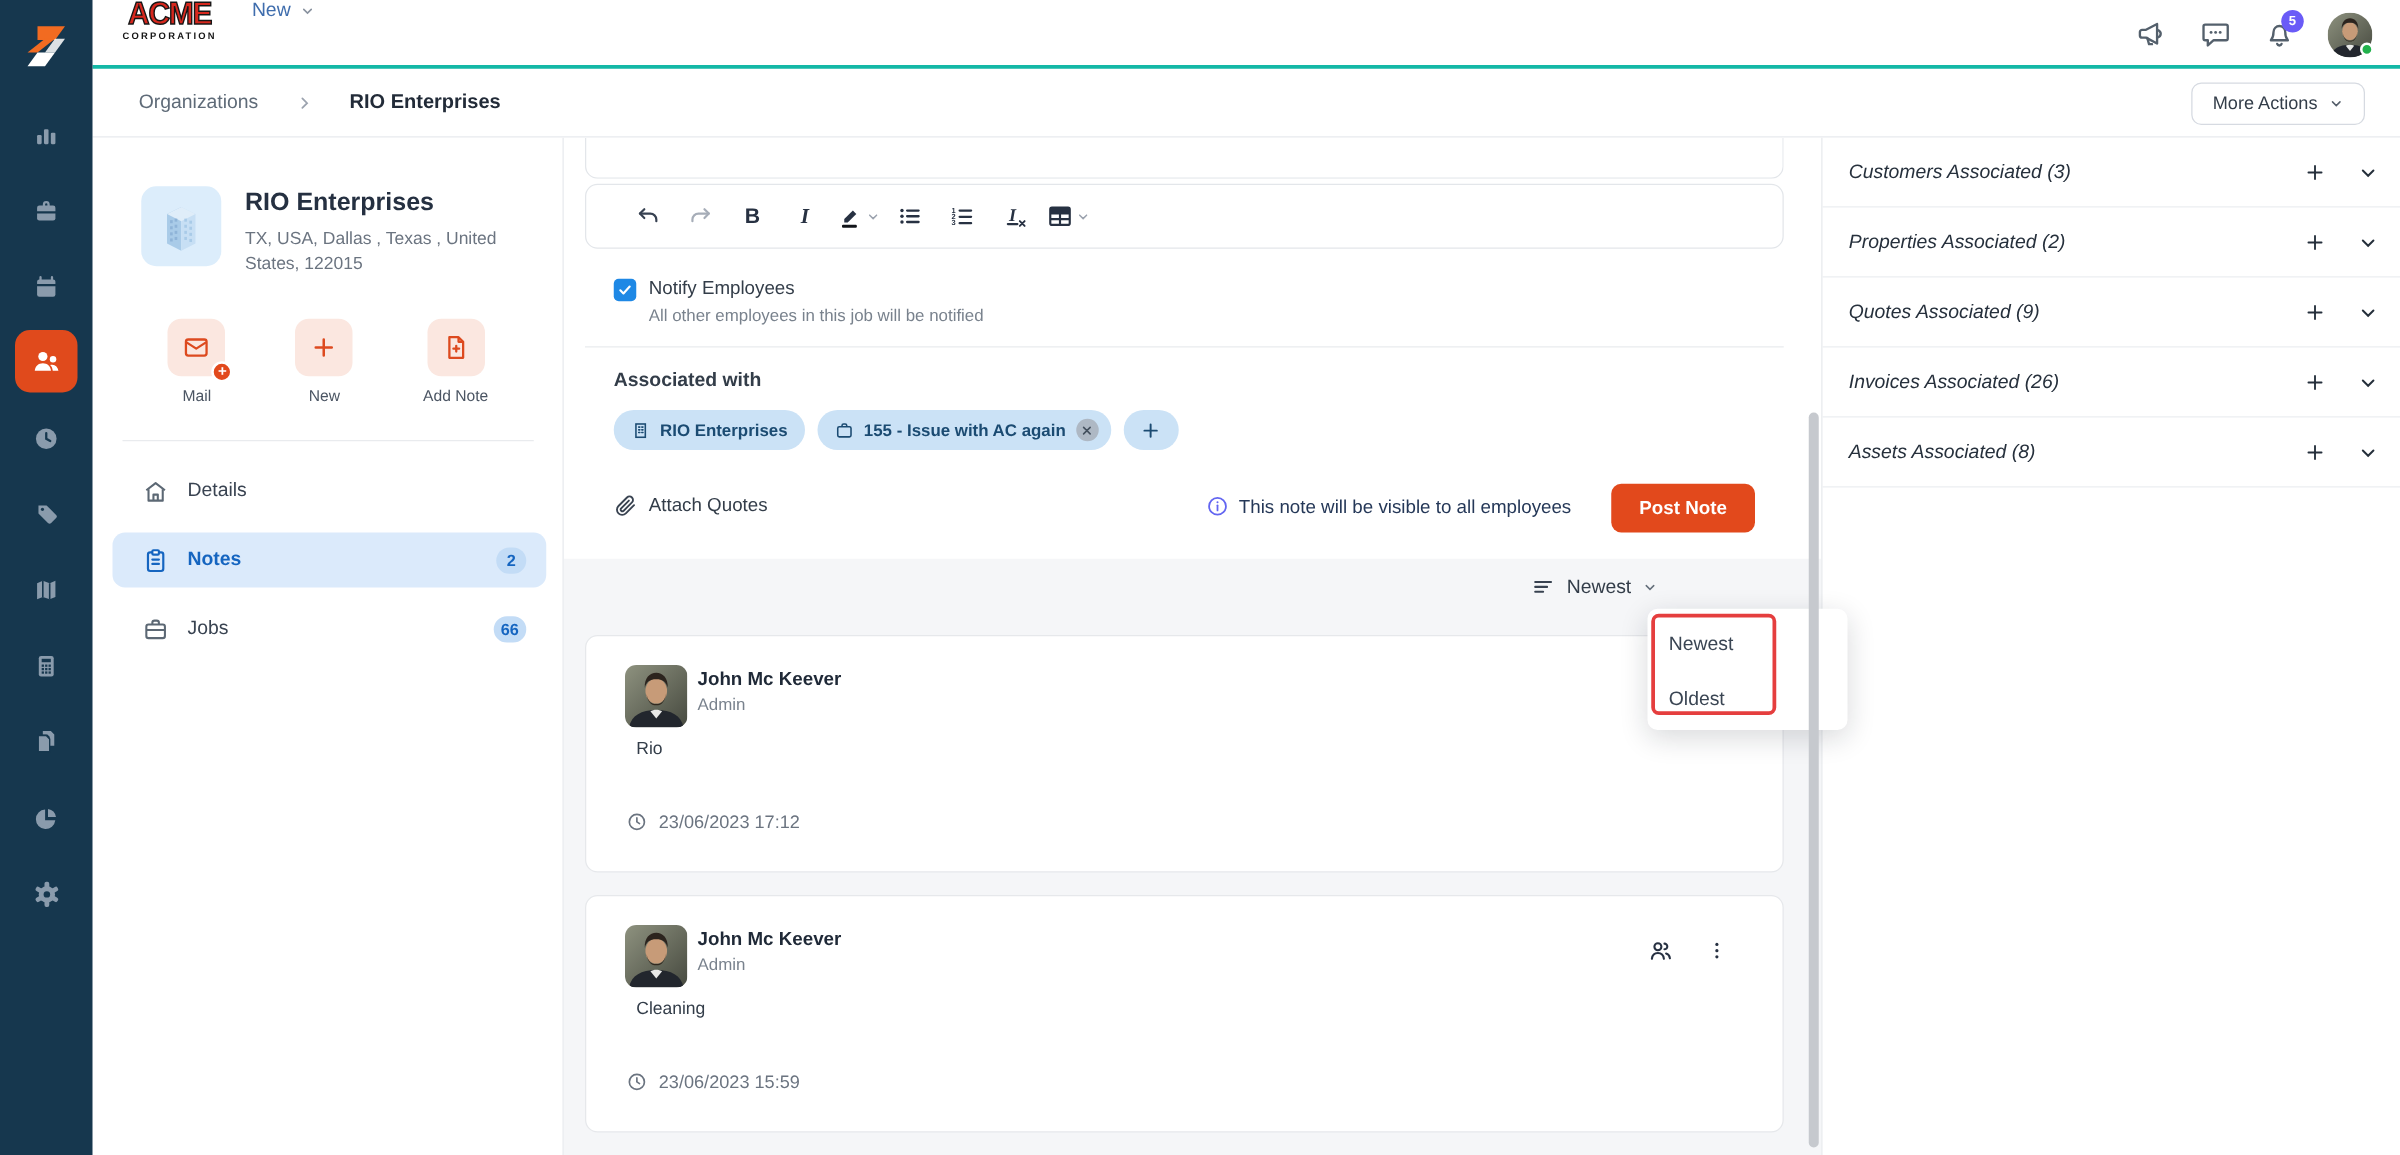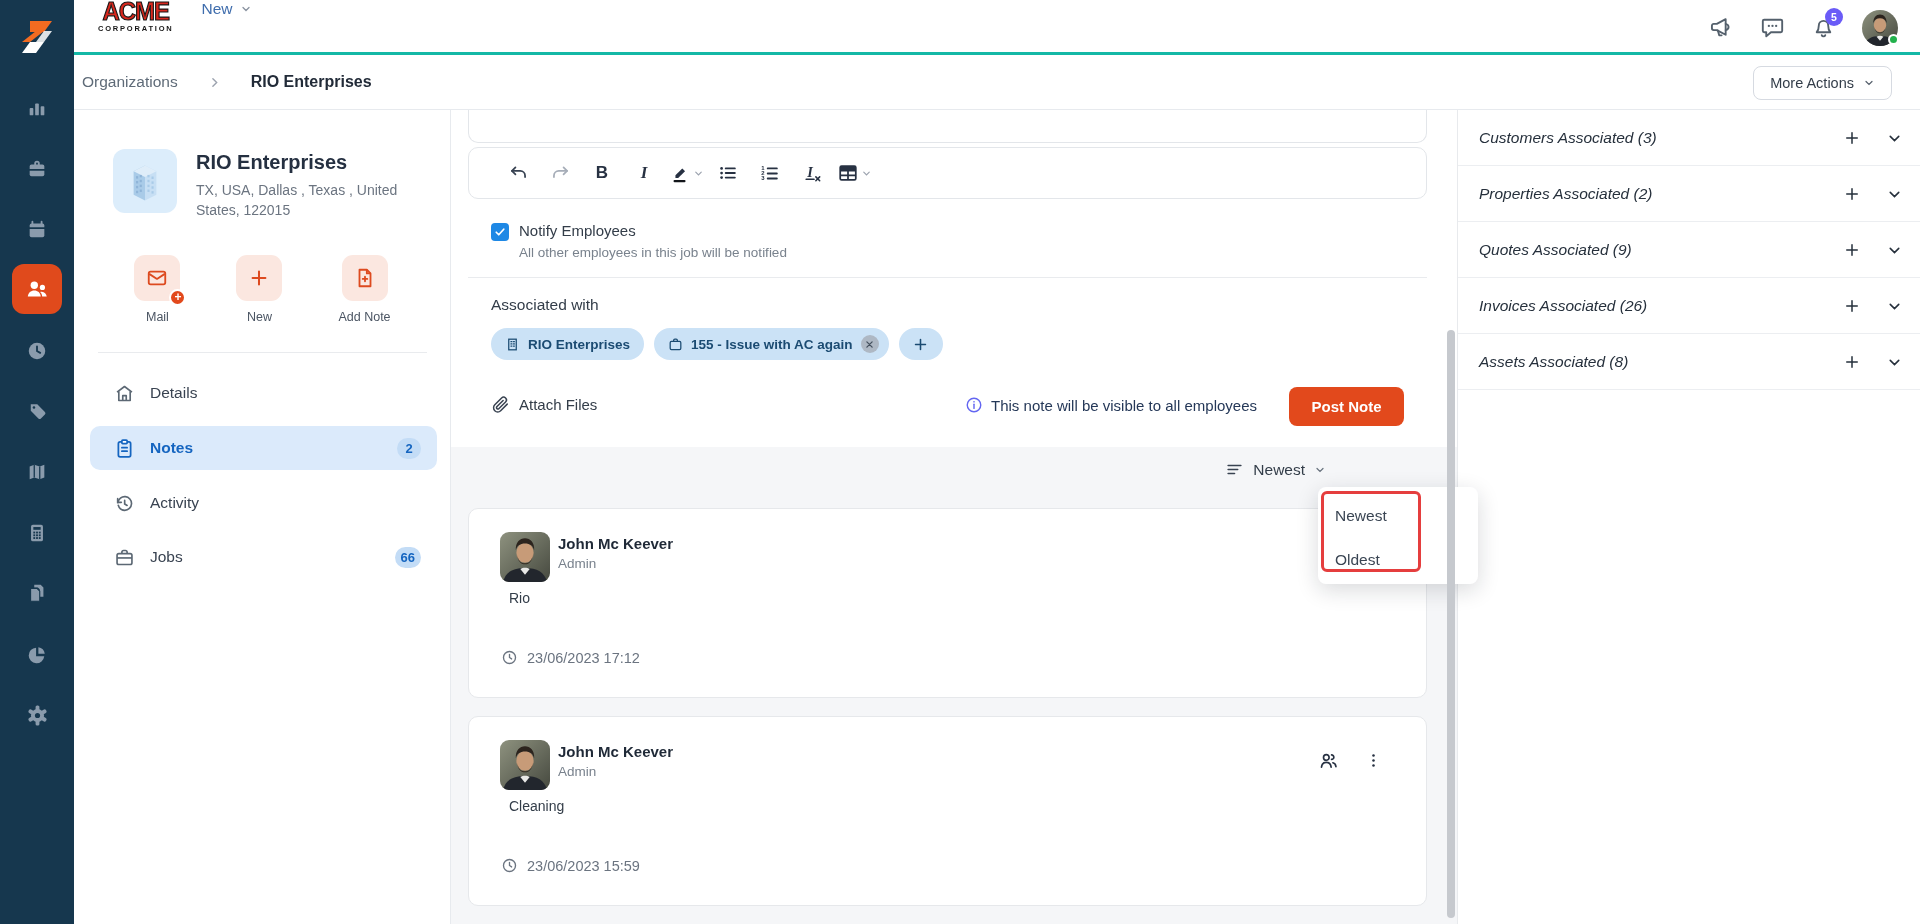--- a/index.html
+++ b/index.html
@@ -25,21 +25,21 @@
   .search input::placeholder { color:#9AA3AF; }
   .top-icons { position:absolute; right:22px; top:0; height:55px; display:flex; align-items:center; gap:26px; }
   .tico { background:none; border:none; cursor:pointer; position:relative; color:#54606C; display:flex; }
   .badge-bubble { position:absolute; top:-7px; right:-7px; min-width:18px; height:18px; border-radius:9px; background:#6A5BF7; color:#fff; font-size:10.5px; font-weight:700; display:flex; align-items:center; justify-content:center; }
   .avatar-btn { position:relative; background:none; border:none; cursor:pointer; }
   .avatar-round { width:36px; height:36px; border-radius:50%; overflow:hidden; display:block; }
   .status-dot { position:absolute; right:-1px; bottom:1px; width:11px; height:11px; background:#22B14C; border:2px solid #fff; border-radius:50%; }
 
   
   .crumb-bar { position:absolute; left:74px; top:55px; width:1846px; height:55px; background:#fff; border-bottom:1px solid #E7EAEE; display:flex; align-items:center; z-index:15; }
-  .crumb { margin-left:8px; display:flex; align-items:center; gap:30px; }
+  .crumb { margin-left:37px; display:flex; align-items:center; gap:30px; }
   .crumb-parent { font-size:15.5px; color:#5F6B78; background:none; border:none; cursor:pointer; font-family:inherit; }
   .crumb-current { font-size:16px; color:#222B38; font-weight:600; }
   .more-actions { position:absolute; right:28px; top:11px; height:34px; padding:0 16px; border:1px solid #D6DAE1; border-radius:8px; background:#fff; display:flex; align-items:center; gap:9px; font-size:14.5px; color:#333D49; cursor:pointer; font-family:inherit; }
 
   
   .org-panel { position:absolute; left:74px; top:110px; width:377px; height:814px; background:#fff; border-right:1px solid #E7EAEE; z-index:10; }
   .org-head { position:absolute; left:39px; top:39px; display:flex; gap:19px; }
   .org-avatar { width:64px; height:64px; border-radius:12px; background:#DCEDFB; display:flex; align-items:center; justify-content:center; flex:none; }
   .org-name { font-size:20px; font-weight:700; color:#253041; margin-top:2px; }
   .org-addr { width:216px; font-size:14px; color:#6B7480; line-height:1.45; margin-top:6px; }
@@ -63,21 +63,21 @@
   .toolbar { position:absolute; left:17px; top:37px; width:959px; height:52px; border:1px solid #E3E6EA; border-radius:10px; display:flex; align-items:center; padding-left:30px; gap:4px; background:#fff; }
   .tb-btn { height:36px; min-width:38px; display:flex; align-items:center; justify-content:center; gap:2px; background:none; border:none; cursor:pointer; color:#273142; }
   .tb-btn.muted { color:#A6ADB8; }
   .tb-txt { font-size:17px; font-weight:800; color:#273142; }
   .tb-ital { font-size:17px; font-weight:600; font-style:italic; font-family:"Liberation Serif",serif; color:#273142; }
   .chk-row { position:absolute; left:40px; top:112px; display:flex; align-items:flex-start; gap:10px; }
   .checkbox { width:18px; height:18px; border-radius:4px; background:#1E88E5; border:none; display:flex; align-items:center; justify-content:center; cursor:pointer; flex:none; margin-top:1px; }
   .chk-label { font-size:15px; color:#333D49; }
   .chk-sub { font-size:13.5px; color:#79828D; margin-top:6px; }
   .comp-div { position:absolute; left:17px; top:167px; width:959px; height:1px; background:#E9EBEE; }
-  .assoc-title { position:absolute; left:40px; top:186px; font-size:15.5px; font-weight:400; color:#333D49; }
+  .assoc-title { position:absolute; left:40px; top:186px; font-size:15.5px; font-weight:700; color:#333D49; }
   .chips { position:absolute; left:40px; top:218px; display:flex; align-items:center; gap:10px; }
   .chip { height:32px; padding:0 14px; border-radius:16px; background:#CBE2F6; display:flex; align-items:center; gap:8px; font-size:13.5px; font-weight:700; color:#1B4B72; border:none; cursor:pointer; font-family:inherit; }
   .chip-x { width:18px; height:18px; border-radius:50%; background:#AEB8C4; color:#3A4552; border:none; cursor:pointer; display:flex; align-items:center; justify-content:center; margin-right:-4px; }
   .chip-add { width:44px; height:32px; border-radius:16px; background:#CBE2F6; color:#1B4B72; border:none; cursor:pointer; display:flex; align-items:center; justify-content:center; }
   .attach-row { position:absolute; left:0; top:277px; width:1006px; height:40px; }
   .attach-btn { position:absolute; left:40px; top:8px; display:flex; align-items:center; gap:9px; background:none; border:none; cursor:pointer; font-size:15px; color:#333D49; font-family:inherit; }
   .visibility { position:absolute; right:200px; top:9px; display:flex; align-items:center; gap:8px; font-size:15px; color:#253858; }
   .post-btn { position:absolute; right:53px; top:0; width:115px; height:39px; background:#E2491C; color:#fff; font-size:15px; font-weight:700; border:none; border-radius:8px; cursor:pointer; font-family:inherit; }
 
   
@@ -366,28 +366,20 @@
       <button class="nav-item active">
         <svg width="21" height="21" viewBox="0 0 24 24" fill="none" stroke="#1565C0" stroke-width="2" stroke-linejoin="round">
           <rect x="5" y="4.5" width="14" height="17" rx="2"></rect>
             <rect x="9" y="2.5" width="6" height="4" rx="1" fill="#fff"></rect>
           <path d="M9 11h6M9 15h6" stroke-linecap="round"></path>
         </svg>
         <span class="nv-lbl">Notes</span>
         <span class="nav-badge">2</span>
       </button>
       <button class="nav-item">
-        <svg width="21" height="21" viewBox="0 0 24 24" fill="none" stroke="#5C6874" stroke-width="1.9" stroke-linecap="round">
-          <path d="M4.5 11a7.8 7.8 0 117.7 8.8A7.8 7.8 0 014.9 14"></path>
-            <path d="M4.2 6.5v4.2h4.2"></path>
-            <path d="M12.2 8.5v4l2.8 1.7"></path>
-        </svg>
-        <span class="nv-lbl">Activity</span>
-      </button>
-      <button class="nav-item">
         <svg width="21" height="21" viewBox="0 0 24 24" fill="none" stroke="#5C6874" stroke-width="1.9" stroke-linejoin="round">
           <rect x="3.5" y="7.5" width="17" height="12.5" rx="2"></rect>
             <path d="M9 7.5V6a2 2 0 012-2h2a2 2 0 012 2v1.5"></path>
             <path d="M3.5 12.5h17"></path>
         </svg>
         <span class="nv-lbl">Jobs</span>
         <span class="nav-badge">66</span>
       </button>
     </nav>
   </aside>
@@ -505,21 +497,21 @@
               <path d="M12 5v14M5 12h14"></path>
             </svg>
         </button>
       </div>
 
       <div class="attach-row">
         <button class="attach-btn">
           <svg width="19" height="19" viewBox="0 0 24 24" fill="none" stroke="#394351" stroke-width="1.9" stroke-linecap="round">
             <path d="M20.5 11.5l-8.3 8.3a5.2 5.2 0 01-7.4-7.4l8.6-8.6a3.5 3.5 0 015 5l-8.6 8.6a1.8 1.8 0 01-2.5-2.5l8-8"></path>
           </svg>
-          <span>Attach Files</span>
+          <span>Attach Quotes</span>
         </button>
         <div class="visibility">
           <svg width="18" height="18" viewBox="0 0 24 24" fill="none" stroke="#6366F1" stroke-width="1.9">
             <circle cx="12" cy="12" r="9"></circle>
               <path d="M12 11v5.5" stroke-linecap="round"></path>
               <circle cx="12" cy="7.8" r="1.1" fill="#6366F1" stroke="none"></circle>
           </svg>
           <span>This note will be visible to all employees</span>
         </div>
         <button class="post-btn">Post Note</button>

